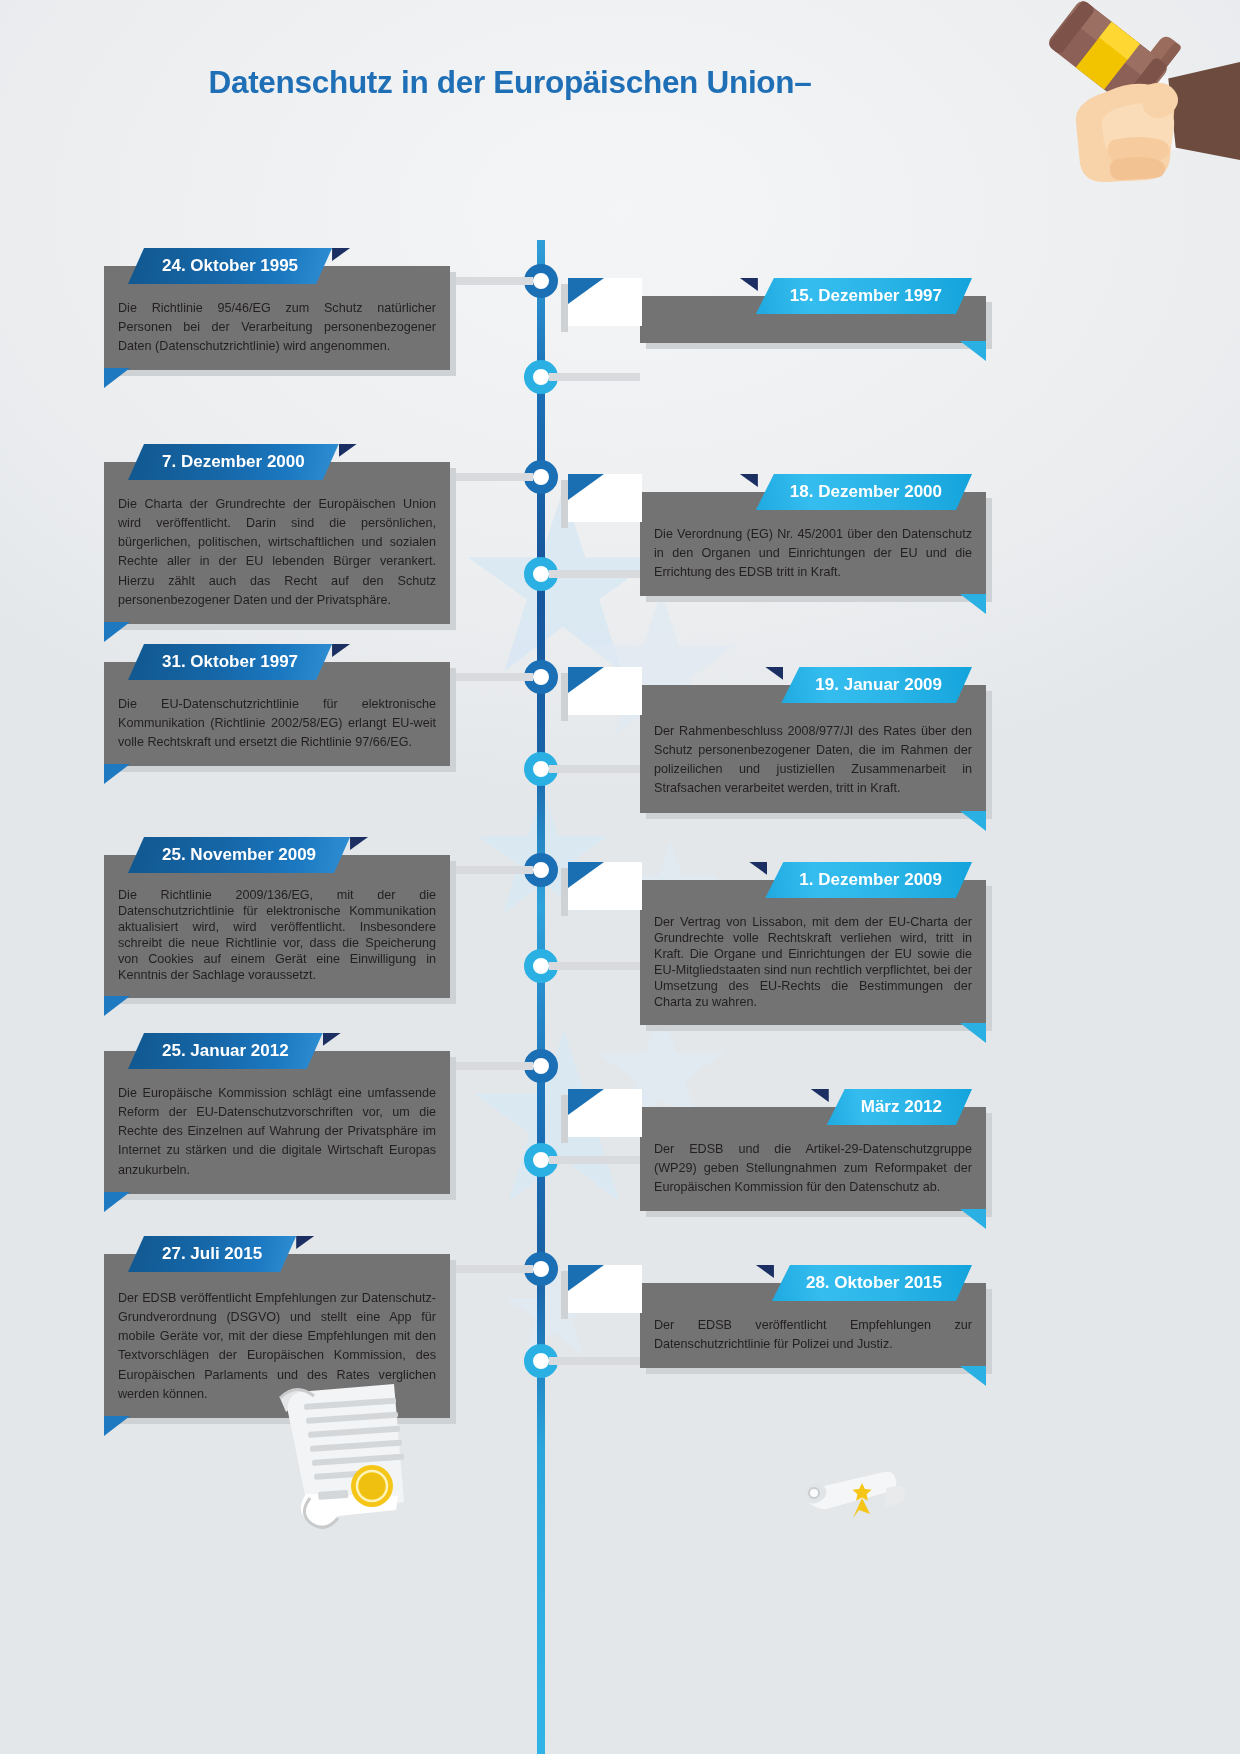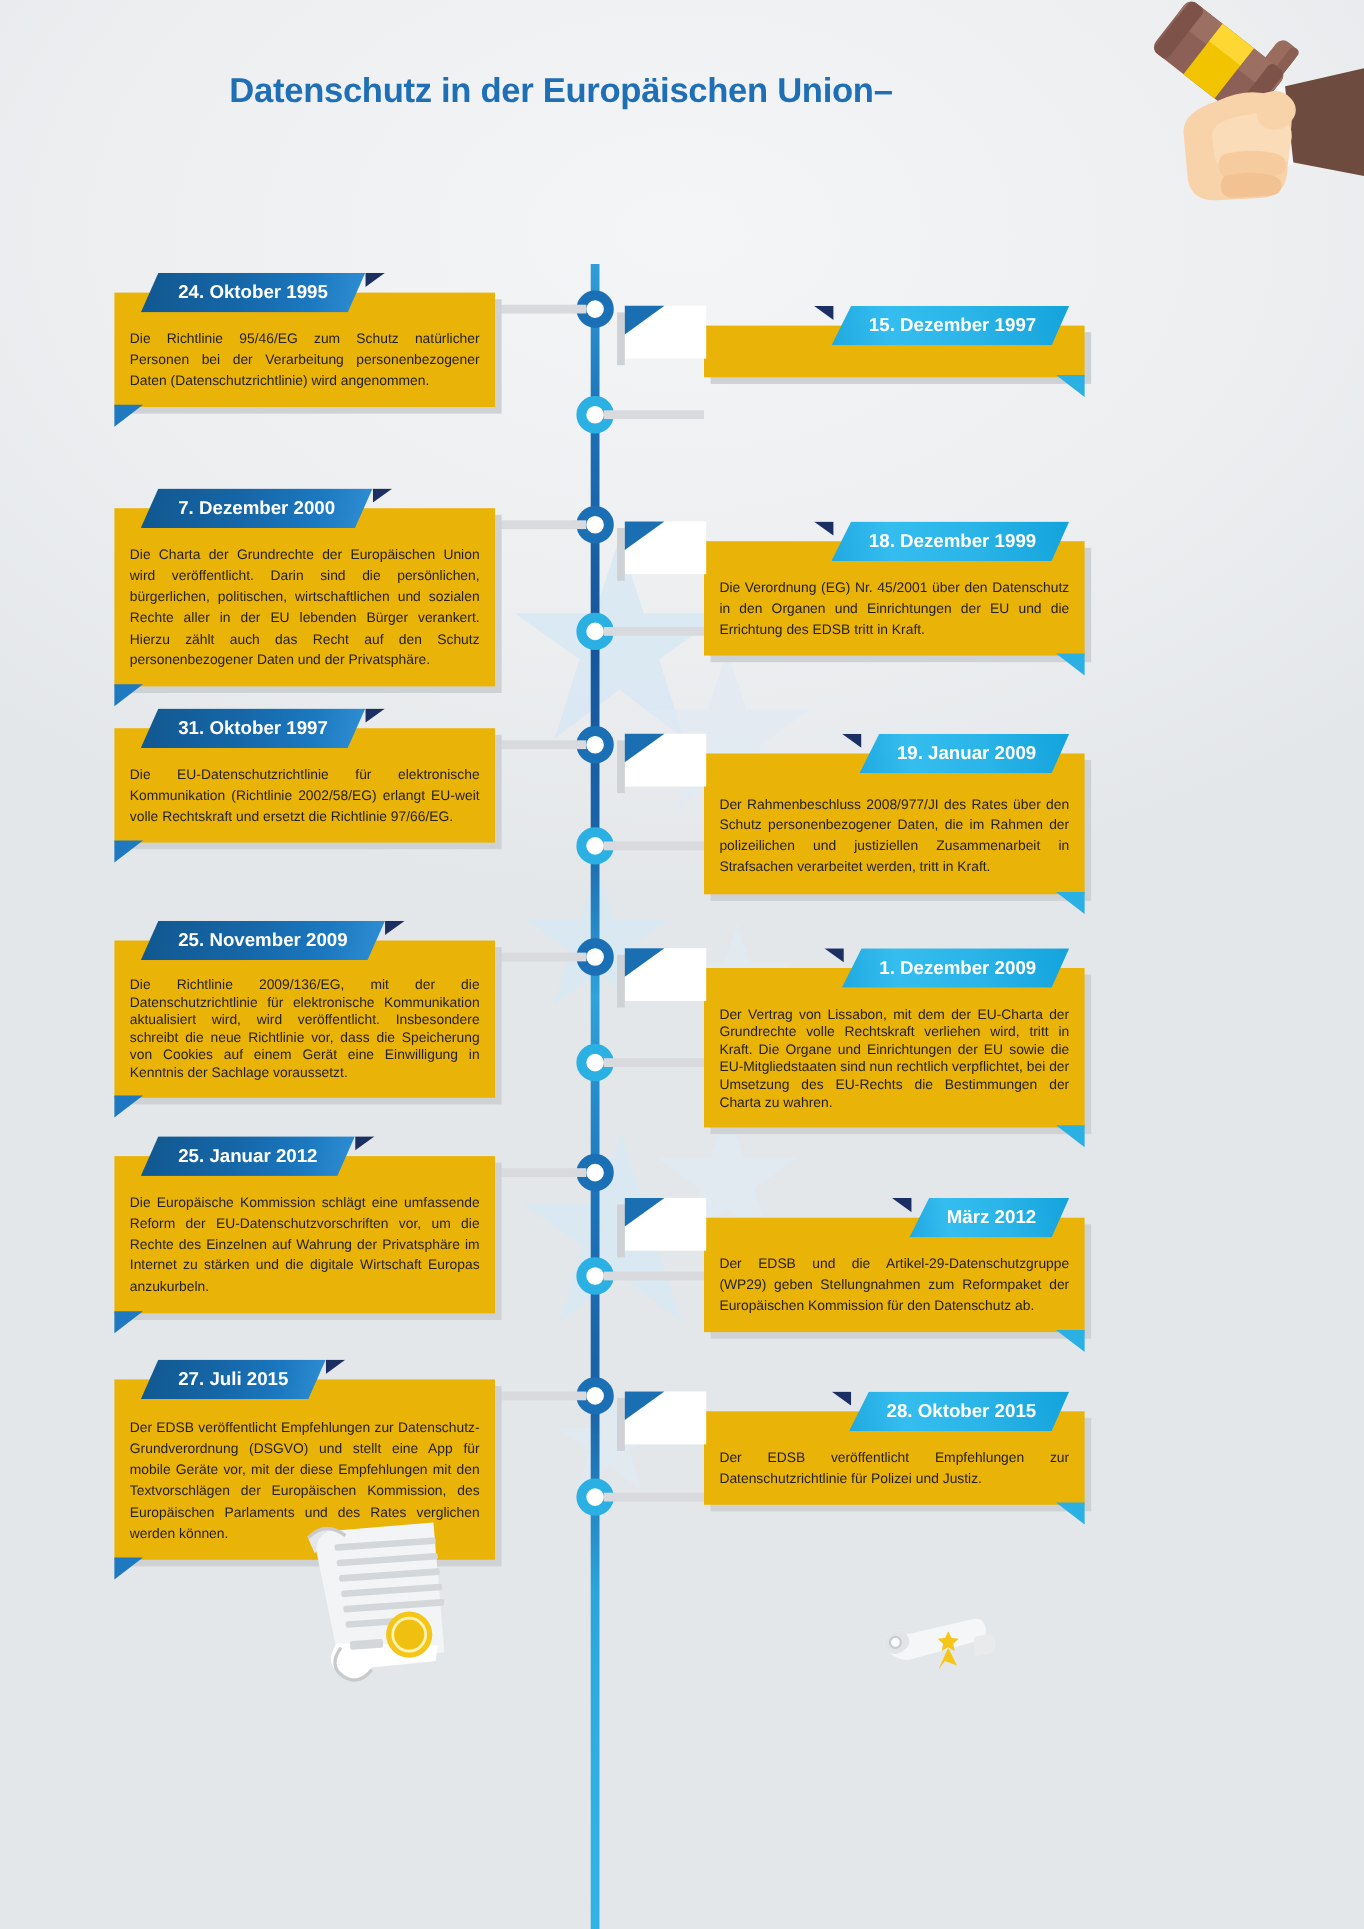--- a/index.html
+++ b/index.html
@@ -131,21 +131,21 @@
   .card .shadow-plate {
     position: absolute;
     top: 6px;
     left: 6px;
     right: -6px;
     bottom: -6px;
     background: #cfd2d5;
   }
   .card .body {
     position: relative;
-    background: #eab308;
+    background: #737373;
     padding: 13px 14px 14px 14px;
   }
   .card .desc {
     font-size: 12.6px;
     line-height: 1.52;
     color: #231f20;
     text-align: justify;
     text-justify: inter-word;
     hyphens: none;
   }
@@ -445,21 +445,21 @@
   <div class="corner-tri"></div>
 </div>
 
 <div class="card right" style="left:640px; top:492px;">
   <div class="shadow-plate"></div>
   <div class="flap">
     <div class="flap-shadow"></div>
     <div class="flap-tri"></div>
   </div>
   <div class="ribbon">
-    <div class="band">18. Dezember 1999</div>
+    <div class="band">18. Dezember 2000</div>
     <div class="fold"></div>
   </div>
   <div class="body">
     <div style="height:20px"></div>
     <div class="desc">Die Verordnung (EG) Nr. 45/2001 über den Datenschutz in den Organen und Einrichtungen der EU und die Errichtung des EDSB tritt in Kraft.</div>
   </div>
   <div class="corner-tri"></div>
 </div>
 
 <div class="card right" style="left:640px; top:685px;">

